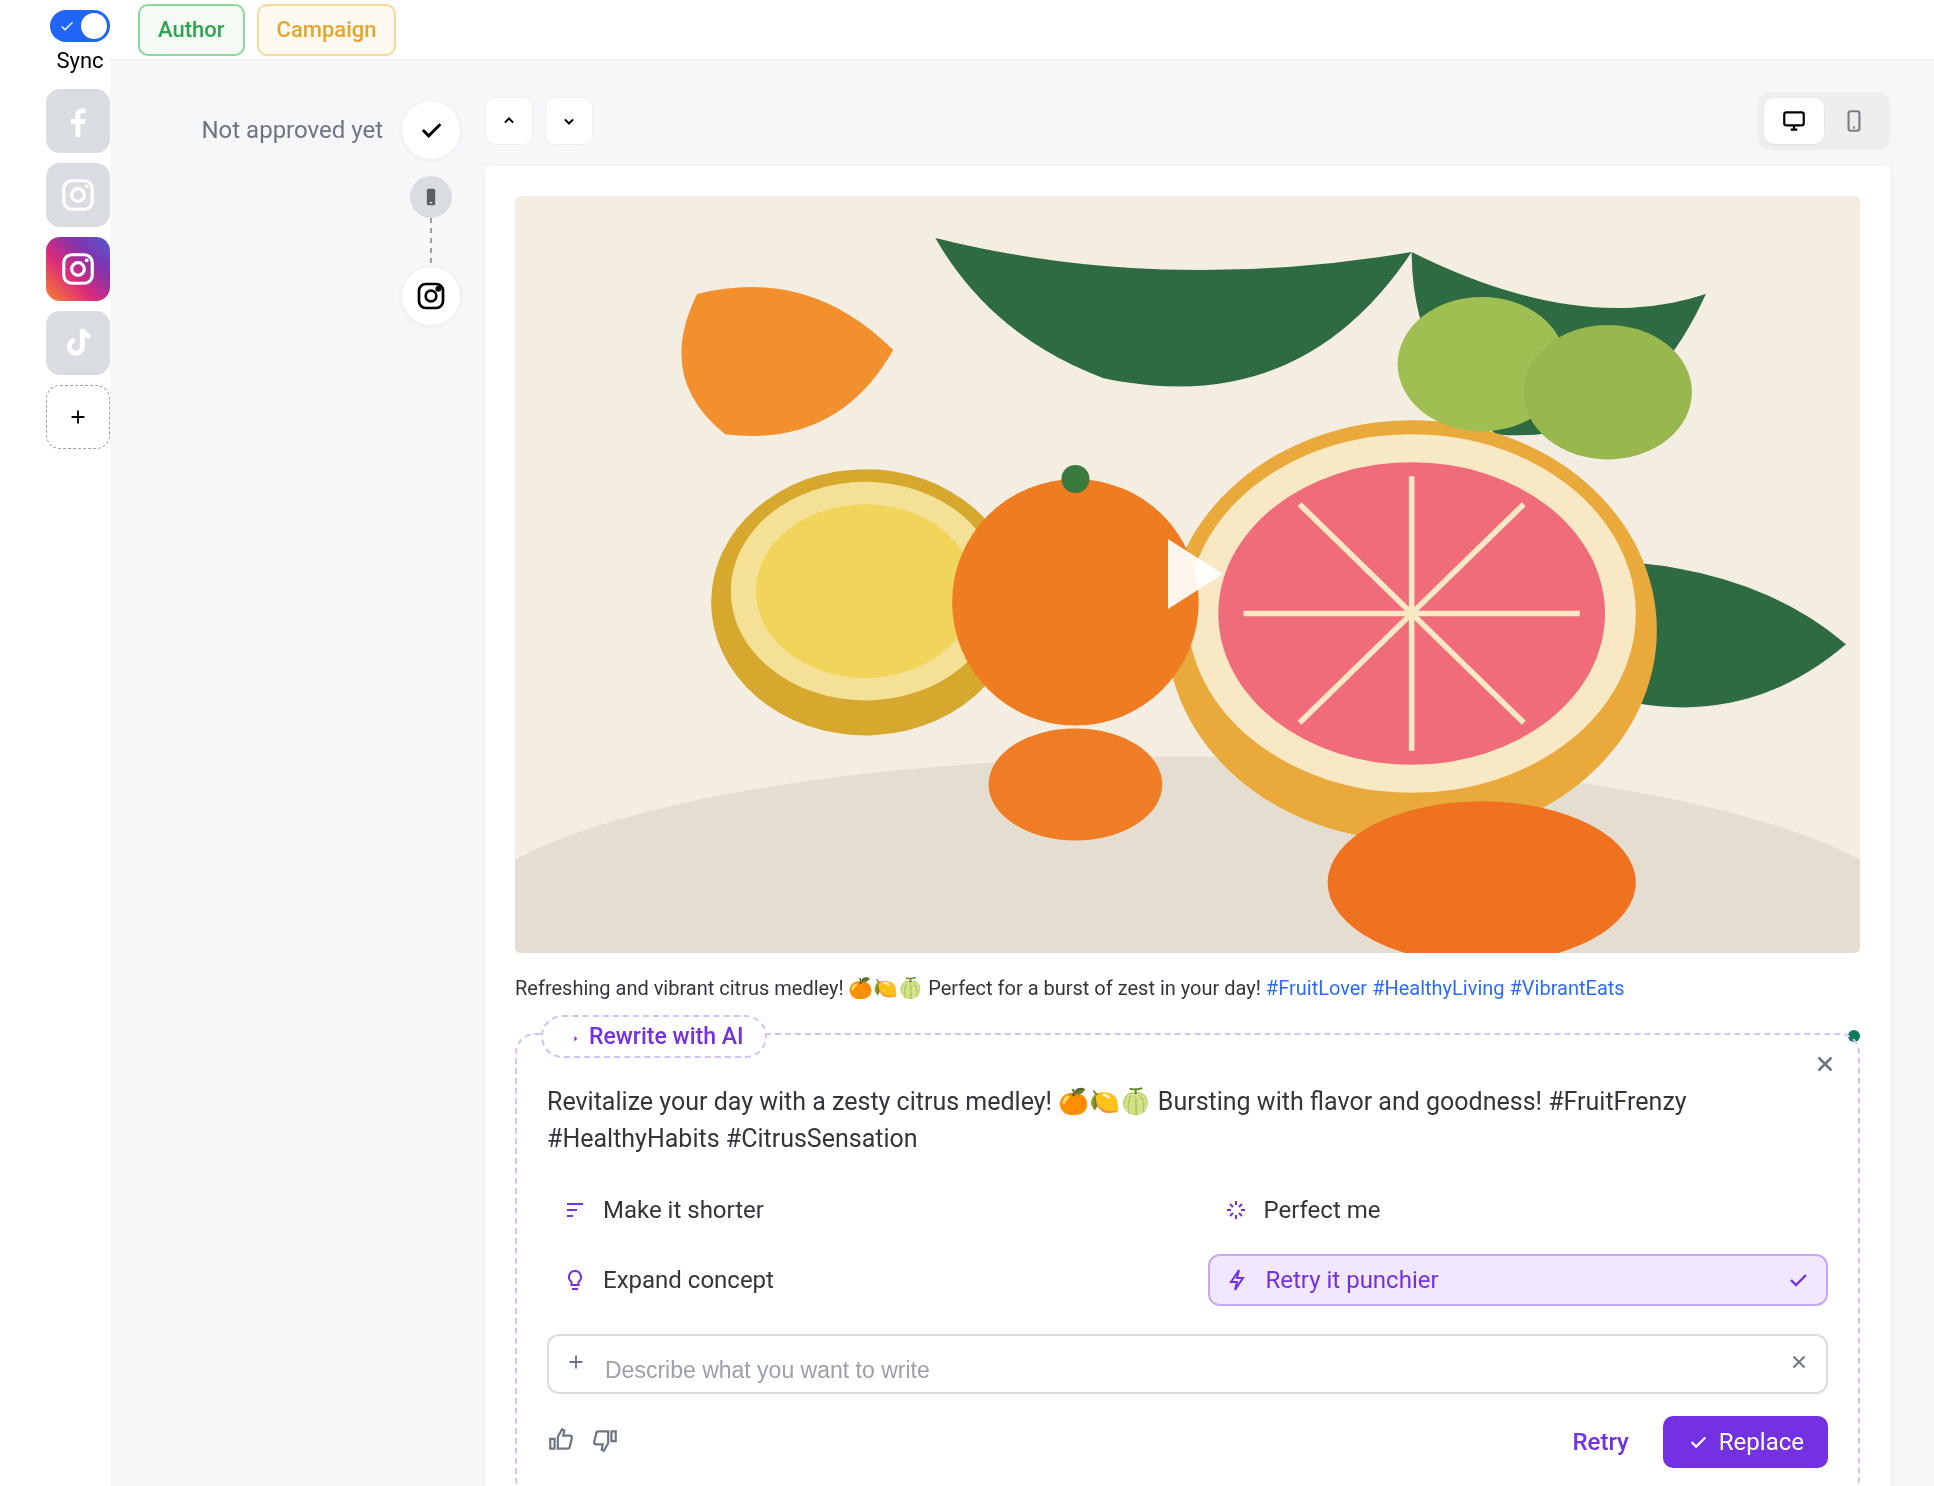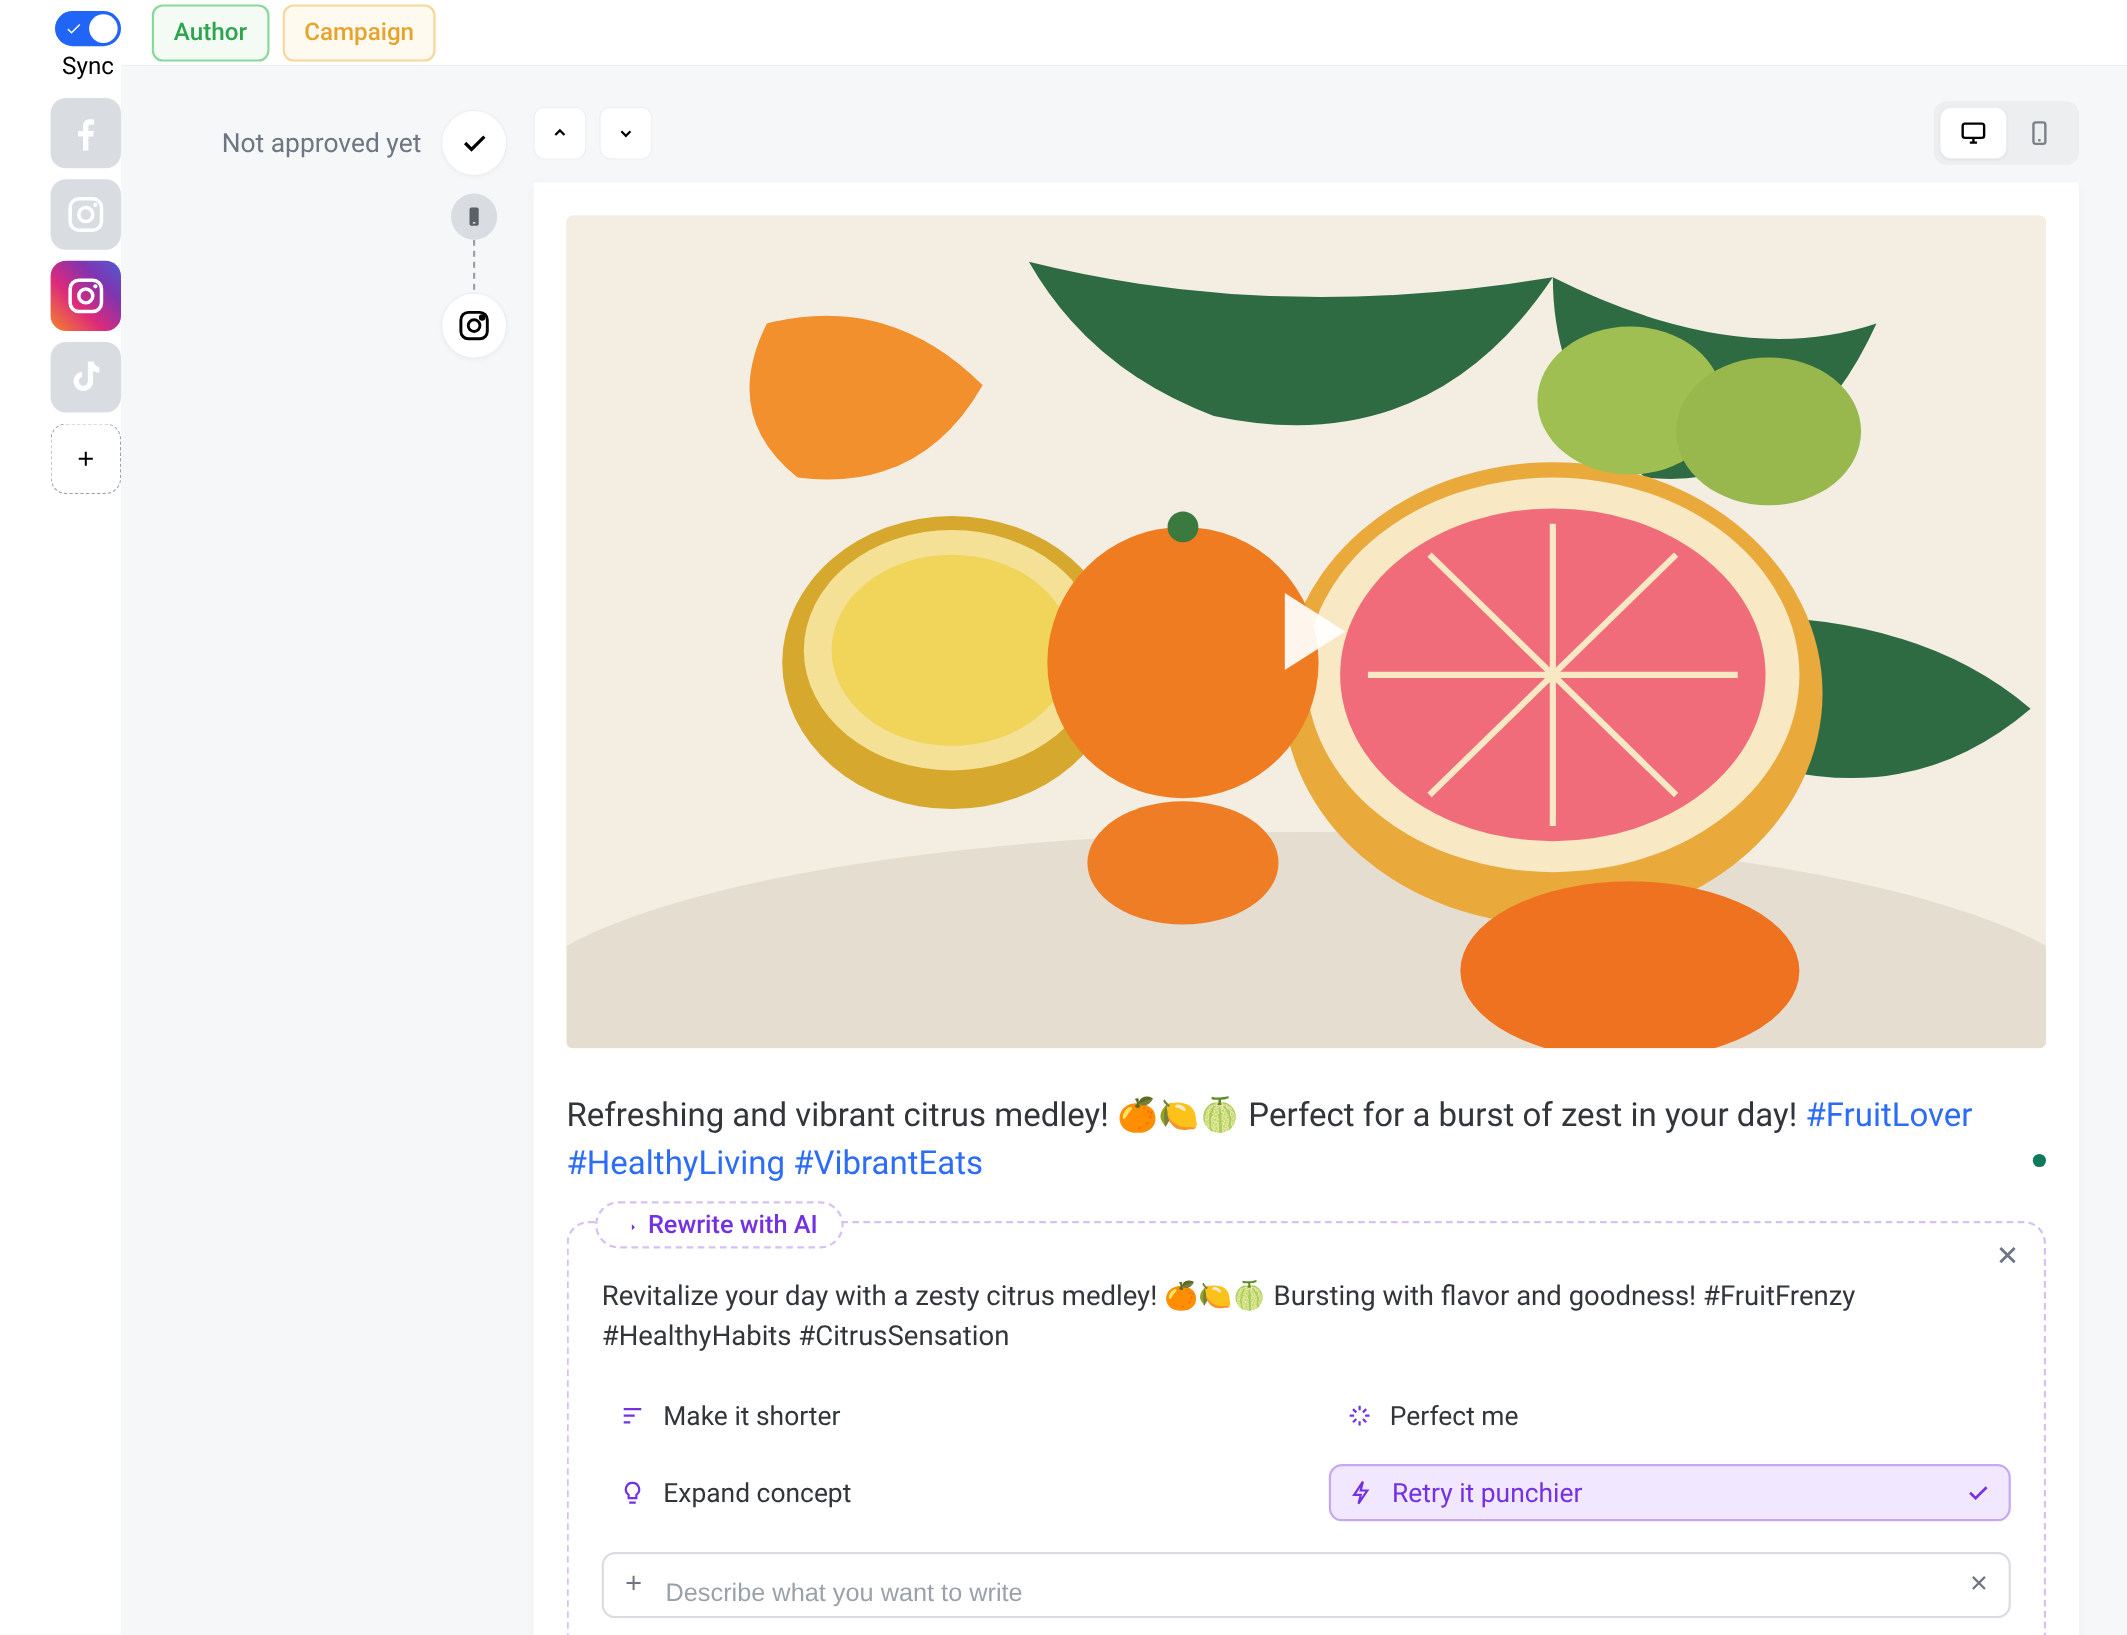--- a/index.html
+++ b/index.html
@@ -69,21 +69,21 @@
   .tb-seg .seg.active{background:#fff;box-shadow:0 1px 3px rgba(0,0,0,.06);}
   .tb-seg svg{width:26px;height:26px;stroke:#000;fill:none;}
   .tb-seg .seg:not(.active) svg{stroke:#7b8088;}
 
   .card{background:#fff;border-radius:2px;box-shadow:0 2px 10px rgba(0,0,0,.04);padding:30px;}
   .media{position:relative;width:100%;aspect-ratio:960/540;border-radius:6px;overflow:hidden;background:#efe8df;}
   .media svg{width:100%;height:100%;display:block;}
   .play{position:absolute;inset:0;display:flex;align-items:center;justify-content:center;pointer-events:none;}
   .play svg{width:120px;height:120px;fill:rgba(255,255,255,.92);}
 
-  .caption{margin-top:40px;font-size:30px;line-height:1.45;position:relative;padding-right:36px;}
+  .caption{margin-top:21px;font-size:20px;line-height:1.45;position:relative;padding-right:36px;}
   .caption .link{color:var(--blue);}
   .caption .dot{position:absolute;right:0;top:56px;width:12px;height:12px;border-radius:50%;background:#0f7a5b;}
 
   
   .ai-panel{margin-top:30px;border:2px dashed #d6c1f3;border-radius:20px;padding:48px 30px 28px;position:relative;}
   .ai-badge{position:absolute;top:-20px;left:24px;background:#fff;border:2px dashed #d6c1f3;border-radius:999px;padding:6px 22px 6px 14px;display:flex;align-items:center;gap:10px;color:var(--purple);font-size:23px;font-weight:500;}
   .ai-badge svg{width:22px;height:22px;fill:var(--purple);}
   .ai-close{position:absolute;top:16px;right:20px;cursor:pointer;}
   .ai-close svg{width:26px;height:26px;stroke:#6d7682;}
 

